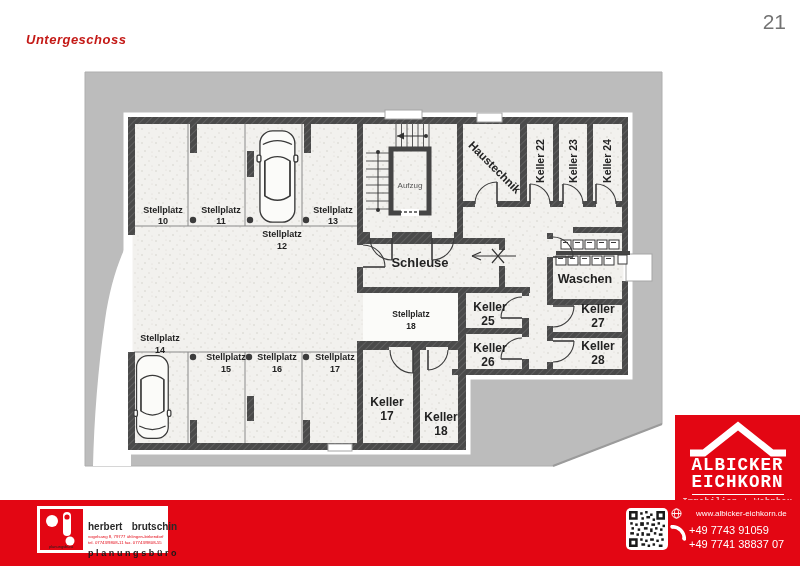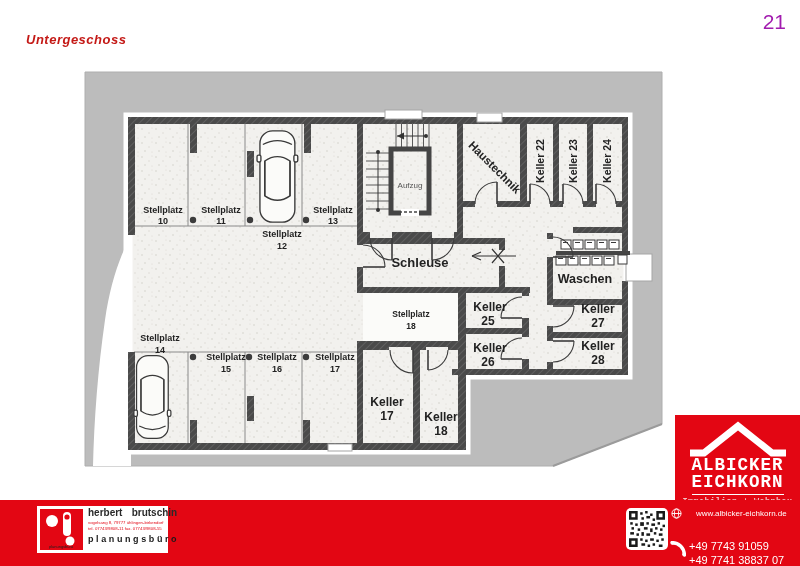--- a/index.html
+++ b/index.html
@@ -4,50 +4,50 @@
 <style>
   :root{
     --red:#e30613; --title-red:#c41a17; --backdrop:#bcbcbc; --wall:#4a4a4a; --floor:#f2f1ee;
   }
   *{margin:0;padding:0;box-sizing:border-box;}
   html,body{width:800px;height:566px;background:#fff;overflow:hidden;
     font-family:"Liberation Sans", sans-serif;}
   .page{position:relative;width:800px;height:566px;background:#fff;}
   .page-title{position:absolute;left:26px;top:32px;font-size:13px;font-weight:bold;
     font-style:italic;color:var(--title-red);letter-spacing:.5px;}
-  .page-number{position:absolute;right:14px;top:10px;font-size:21px;color:#a21caf;}
+  .page-number{position:absolute;right:14px;top:10px;font-size:21px;color:#737373;}
   .plan-svg{position:absolute;left:0;top:0;}
   svg text{font-family:"Liberation Sans", sans-serif;fill:#222;}
   .lbl{font-size:9px;font-weight:bold;}
   .lbl18{font-size:8.5px;font-weight:bold;}
   .kel{font-size:12px;font-weight:bold;}
   .kelrot{font-size:10.5px;font-weight:bold;}
   .room{font-size:13px;font-weight:bold;}
   .room2{font-size:12.5px;font-weight:bold;}
   .ht{font-size:11.5px;font-weight:bold;}
   .lift{font-size:8px;fill:#555;font-weight:normal;}
   
   .banner{position:absolute;left:0;top:500px;width:800px;height:66px;background:var(--red);}
   .brand-block{position:absolute;left:672px;top:412px;width:128px;height:100px;background:var(--red);
     border-left:3px solid #fff;border-top:3px solid #fff;text-align:center;font-family:Liberation Mono, monospace;}
   .brand-roof{display:block;margin:4px auto 0;}
   .brand1{color:#fff;font-weight:bold;font-size:17.5px;letter-spacing:1px;line-height:17px;}
   .brand-divider{width:92px;height:1px;background:#fff;margin:3px auto 2px;}
   .brand-tag{color:#f3bfc1;font-weight:bold;font-size:8.5px;letter-spacing:.4px;}
   .arch-box{position:absolute;left:37px;top:6px;width:131px;height:47px;background:#fff;display:flex;}
   .arch-mark{width:43px;height:41px;background:var(--red);margin:3px 0 0 3px;position:relative;}
-  .arch-text{flex:1;padding:1px 3px 0 5px;}
+  .arch-text{flex:1;padding:15px 3px 0 5px;}
   .arch-name{display:flex;justify-content:space-between;font-weight:bold;font-size:10px;
     color:#2a2a2a;padding-right:2px;}
   .arch-line{font-size:4.3px;color:var(--red);margin-top:1.5px;white-space:nowrap;}
   .arch-prof{font-size:9px;font-weight:bold;color:#1a1a1a;letter-spacing:2.6px;margin-top:2.5px;}
   .qr{position:absolute;left:626px;top:8px;width:42px;height:42px;background:#fff;border-radius:5px;}
   .contact{position:absolute;left:671px;top:8px;width:126px;color:#fff;}
   .site-row{display:flex;align-items:center;gap:14px;font-size:8px;white-space:nowrap;}
-  .phone-block{position:relative;margin-top:20px;padding-left:18px;}
+  .phone-block{position:relative;margin-top:4px;padding-left:18px;}
   .phone-icon{position:absolute;left:-2px;top:2px;}
   .phone-num{font-size:11px;line-height:14px;white-space:nowrap;}
 </style>
 </head>
 <body>
 
 <div class="page">
 
   <div class="page-title">Untergeschoss</div>
   <div class="page-number">21</div>

